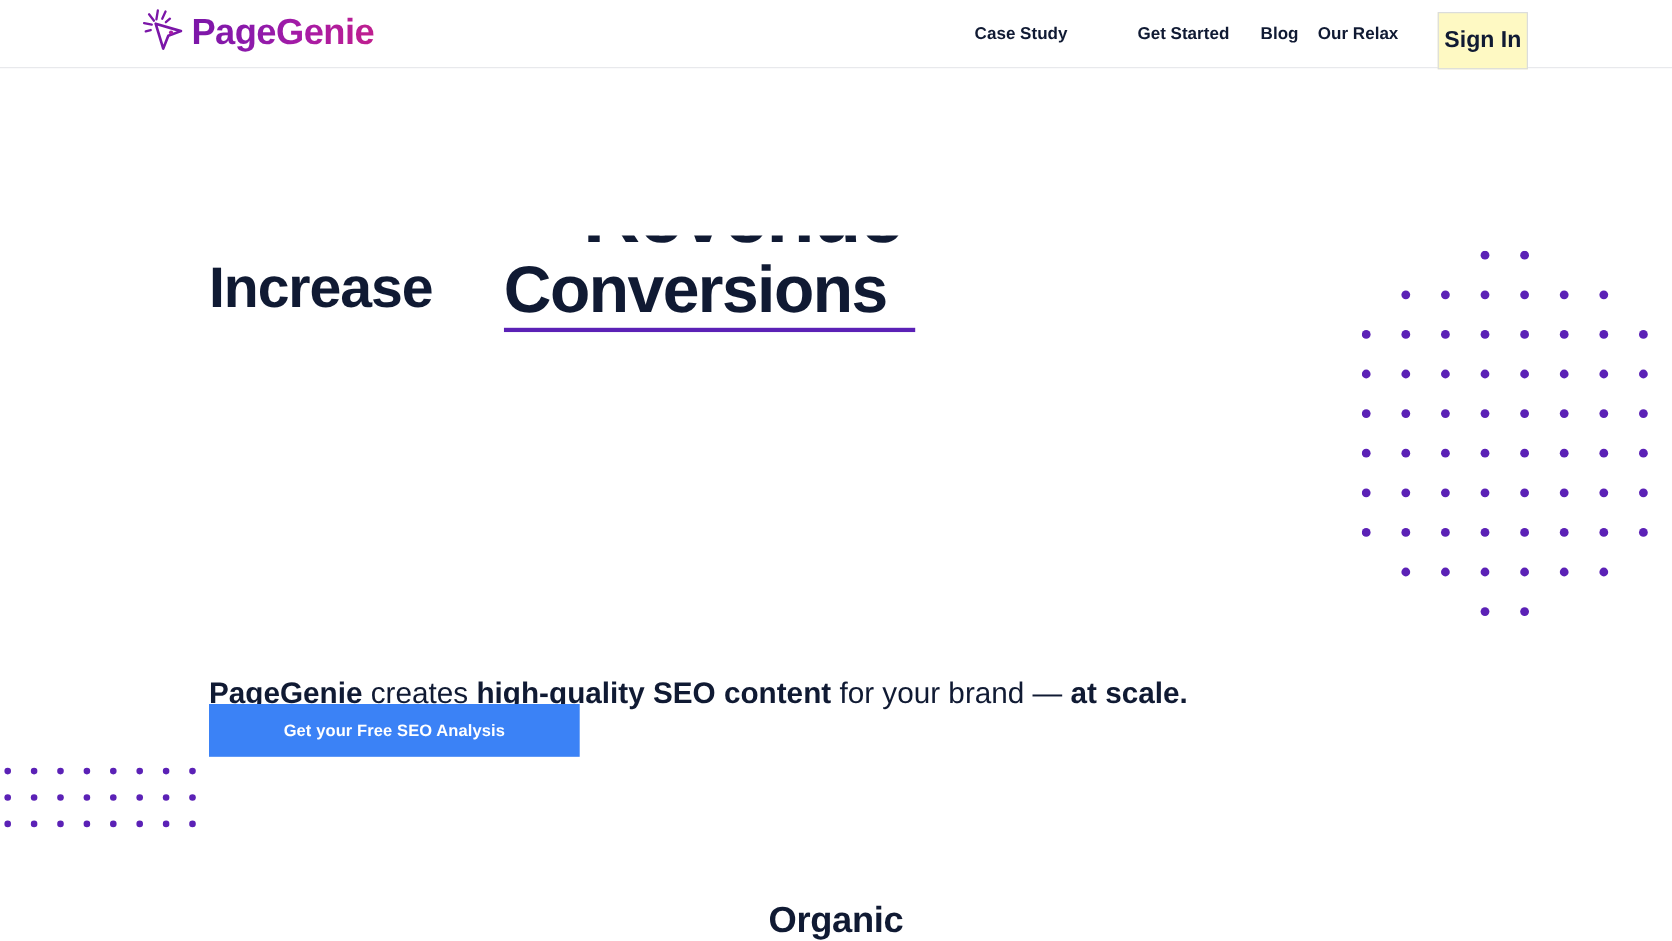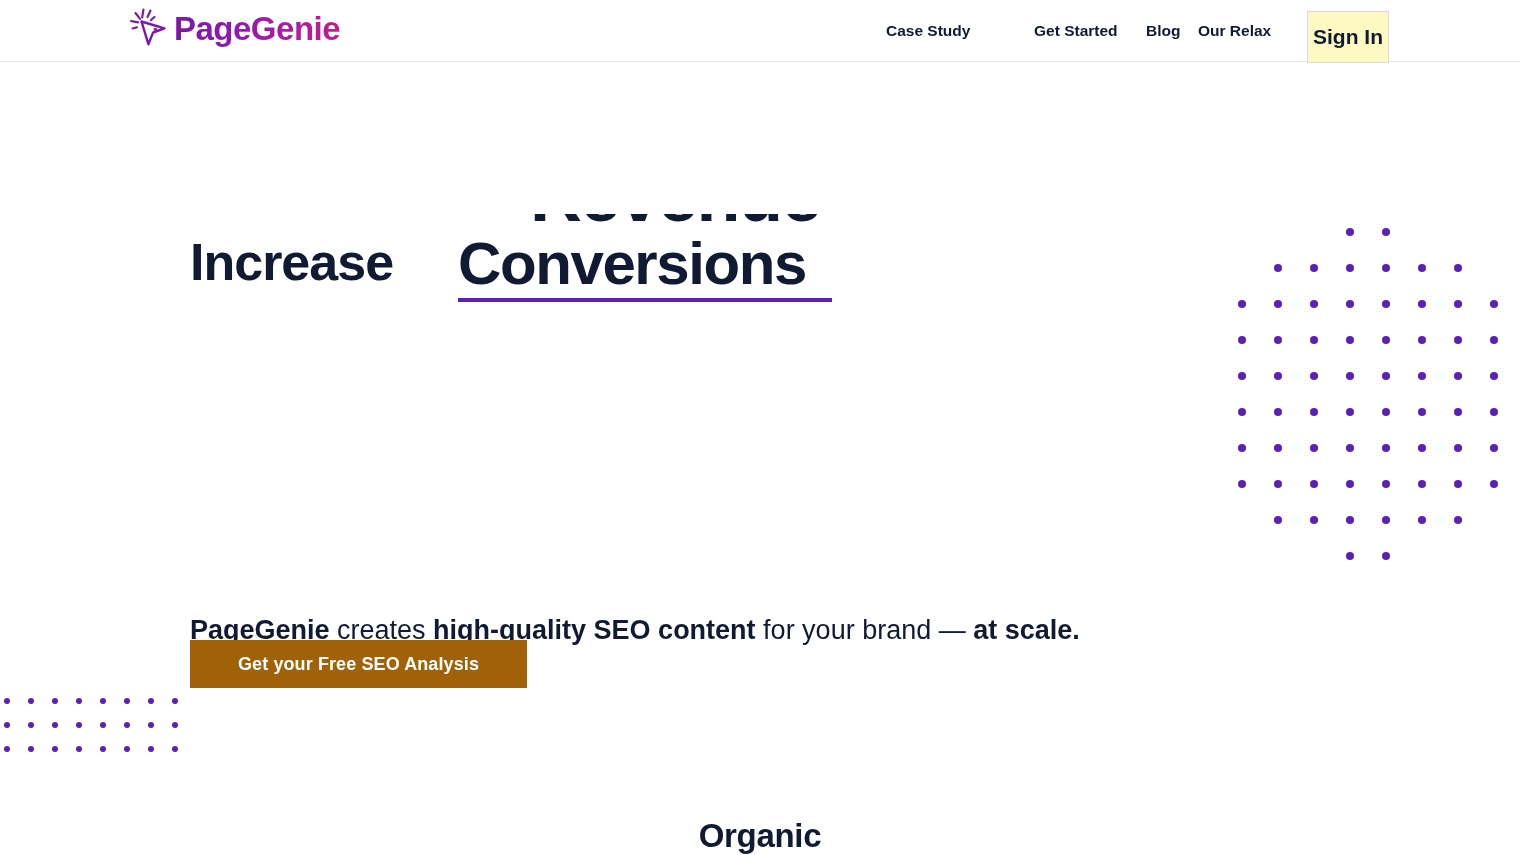--- a/index.html
+++ b/index.html
@@ -204,25 +204,25 @@
     margin-top: 22px;
   }
   .subhead b { font-weight: bold; }
 
   .cta-btn {
     position: absolute;
     left: 190px;
     top: 578px;
     width: 337px;
     height: 48px;
-    background: #a16207;
+    background: #3b82f6;
     color: #ffffff;
     border: none;
     font-family: "Liberation Sans", sans-serif;
-    font-size: 18px;
+    font-size: 15px;
     font-weight: bold;
     letter-spacing: 0.1px;
     cursor: pointer;
     display: flex;
     align-items: center;
     justify-content: center;
   }
 
   
   .dots-circle {

